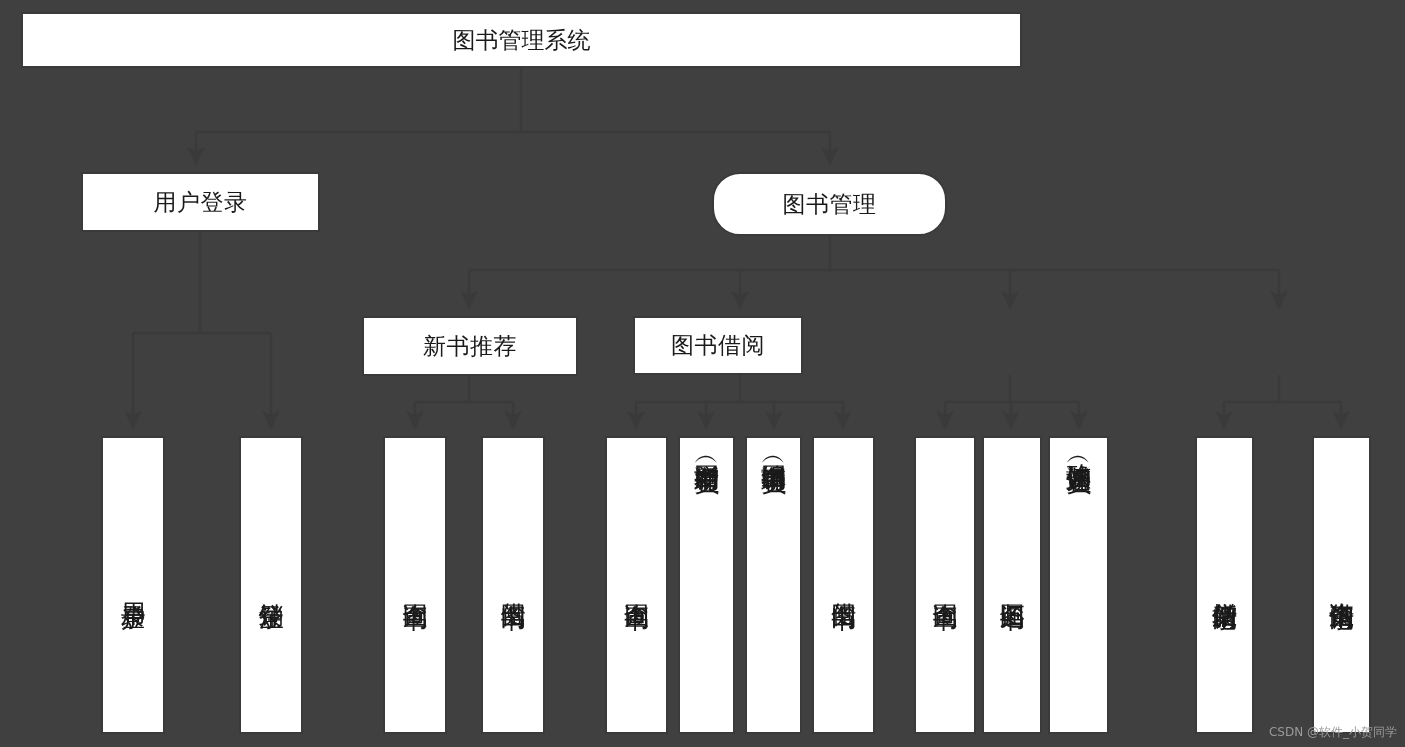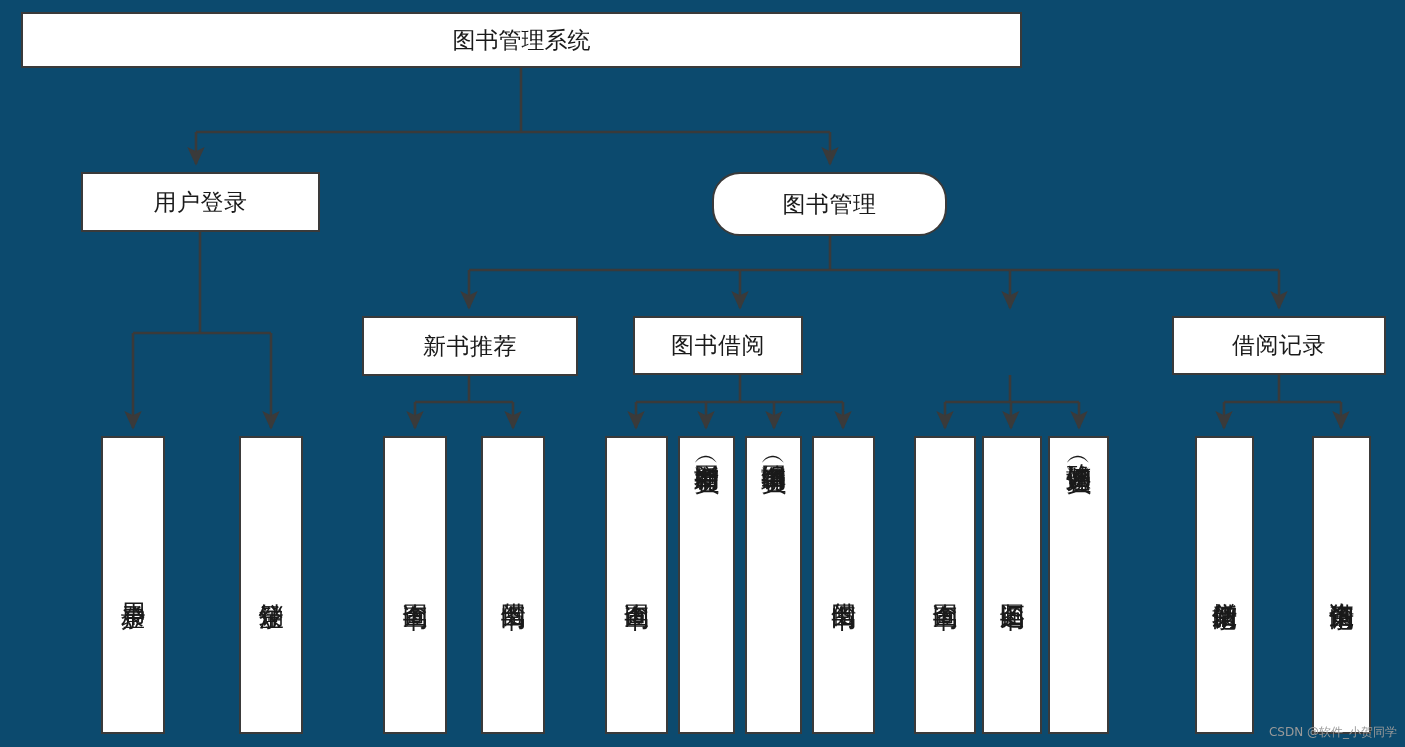--- a/index.html
+++ b/index.html
@@ -10,21 +10,21 @@
   body {
     width: 1405px;
     height: 747px;
     font-family: "DejaVu Sans", "Liberation Sans", sans-serif;
     overflow: hidden;
   }
   #diagram-root {
     position: relative;
     width: 1405px;
     height: 747px;
-    background: #0c4a6e;
+    background: #404040;
   }
   #edge-layer {
     position: absolute;
     left: 0;
     top: 0;
     width: 1405px;
     height: 747px;
   }
   .node {
     position: absolute;
@@ -139,23 +139,20 @@
 
   <div class="node node-h" style="left:362px; top:316px; width:216px; height:60px;">
     <span>新书推荐</span>
   </div>
 
   <div class="node node-h" style="left:633px; top:316px; width:170px; height:59px;">
     <span>图书借阅</span>
   </div>
 
 
-  <div class="node node-h" style="left:1172px; top:316px; width:214px; height:59px;">
-    <span>借阅记录</span>
-  </div>
 
   <div class="node node-v center-v" style="left:101px; top:436px; width:64px; height:298px;">
     <span class="vlabel">用户登录</span>
   </div>
 
   <div class="node node-v center-v" style="left:239px; top:436px; width:64px; height:298px;">
     <span class="vlabel">注销登录</span>
   </div>
 
   <div class="node node-v center-v" style="left:383px; top:436px; width:64px; height:298px;">

